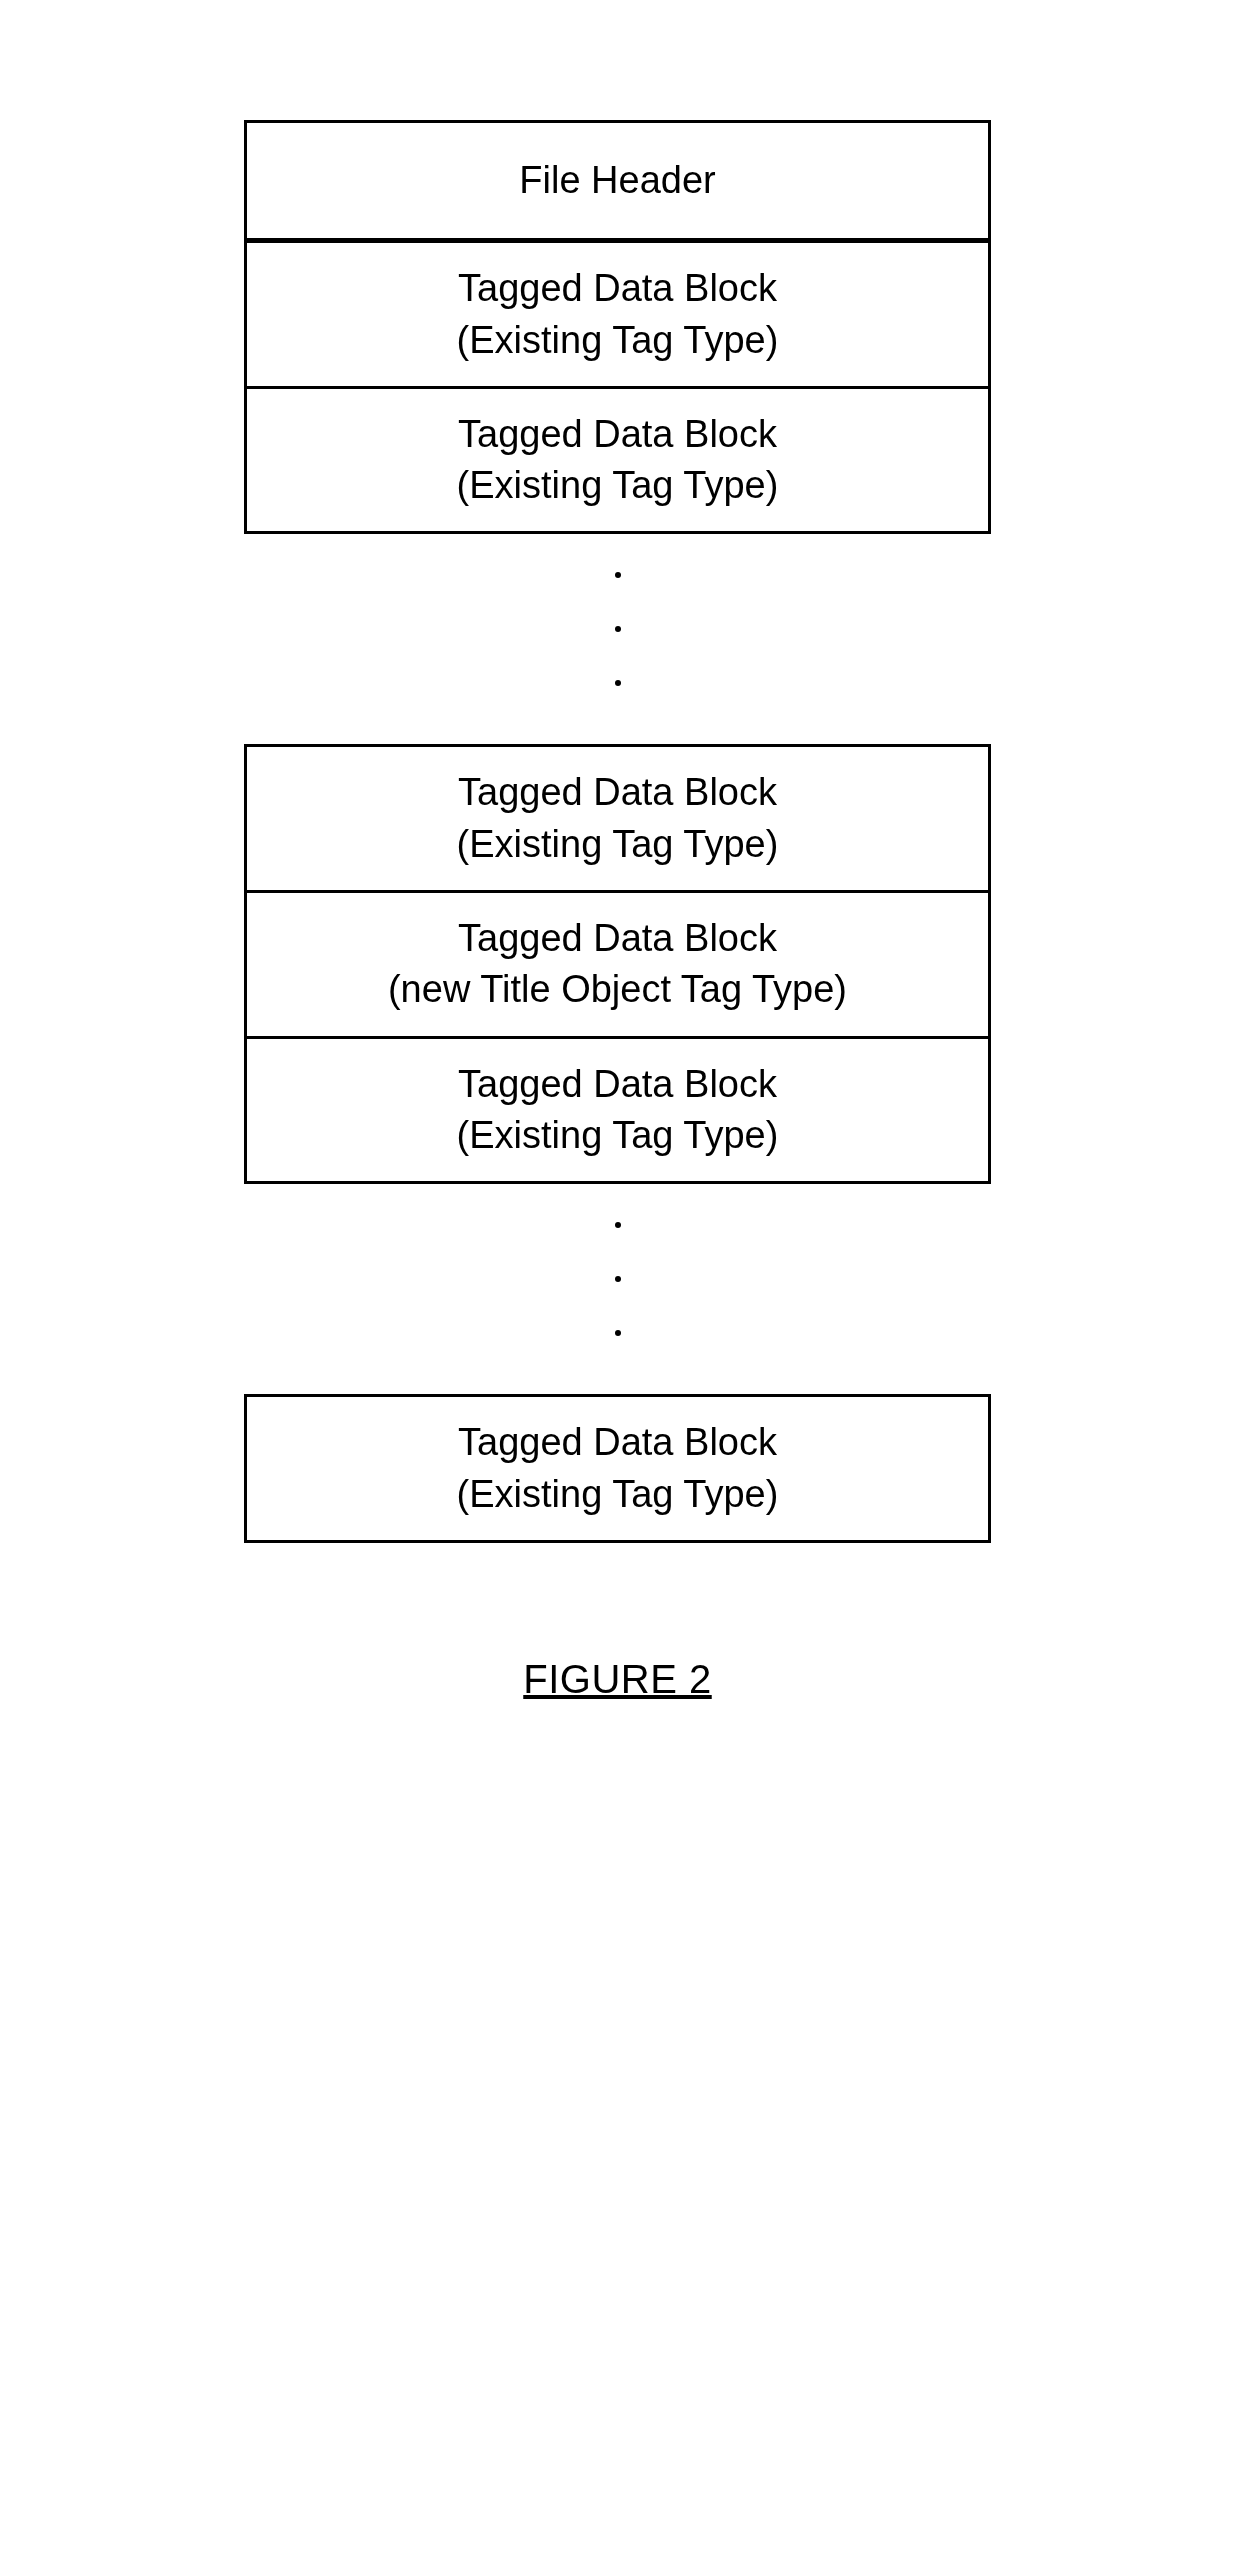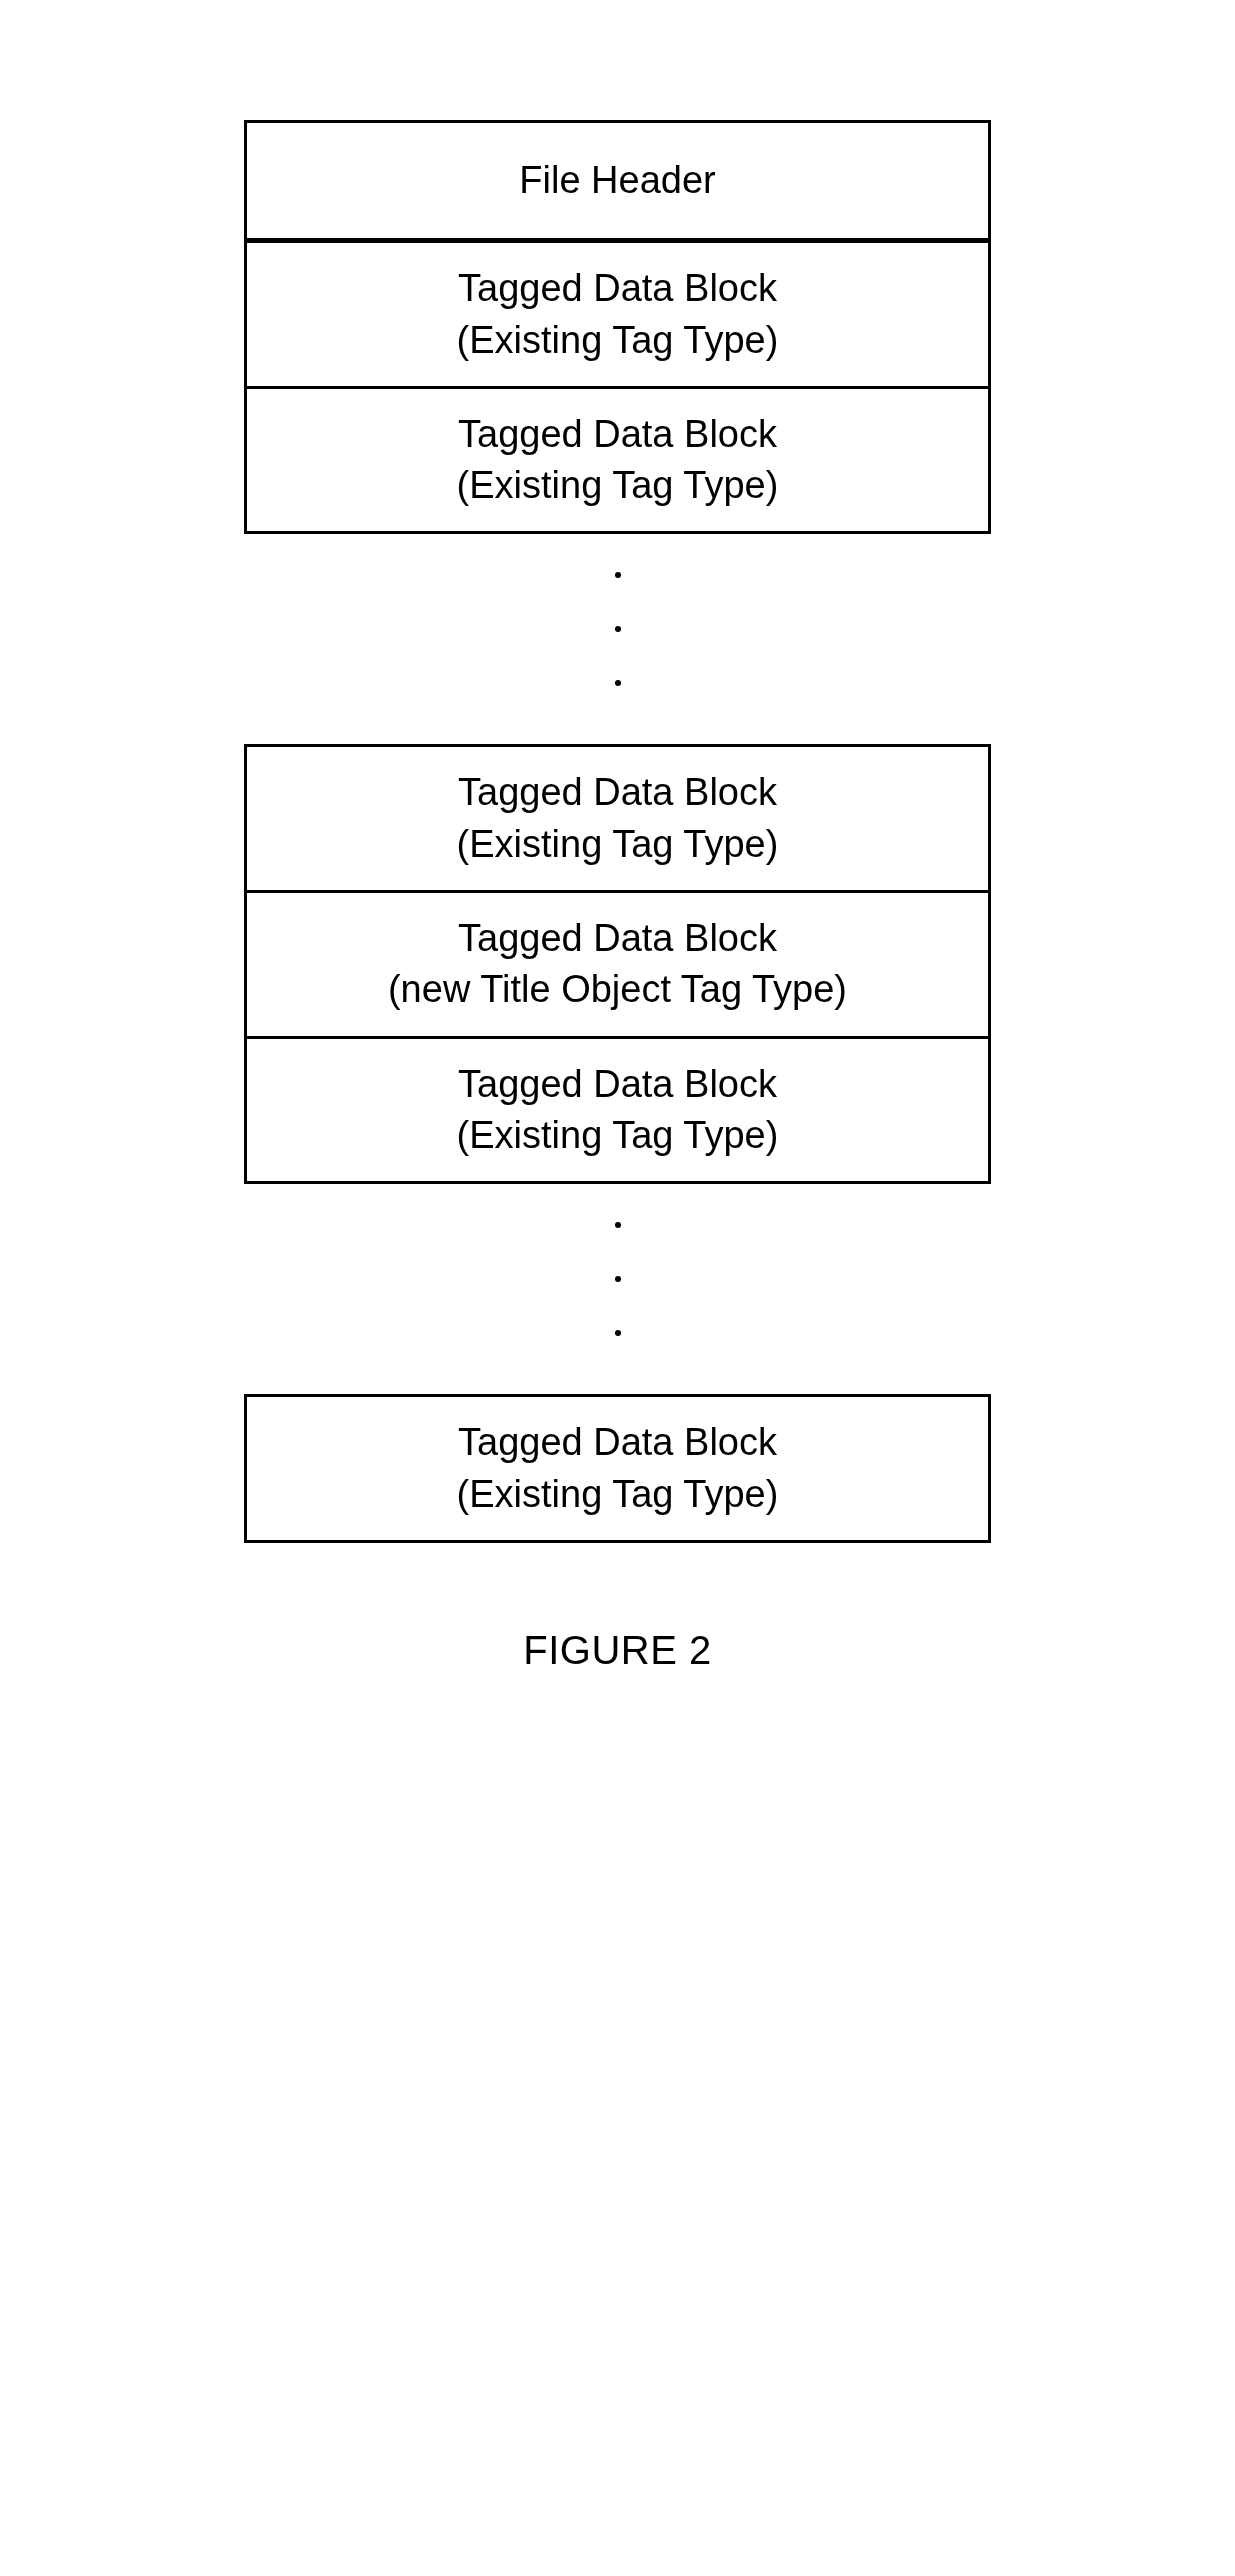--- a/index.html
+++ b/index.html
@@ -47,22 +47,23 @@
     }
     .dot {
       width: 6px;
       height: 6px;
       background: #000;
       border-radius: 50%;
     }
     .caption {
       text-align: center;
       font-size: 40px;
-      margin-top: 85px;
+      margin-top: 114px;
       letter-spacing: 0.5px;
+      text-decoration: underline;
     }
   </style>
 </head>
 <body>
 
 <div class="diagram-container">
 
   <div class="block-group">
     <div class="block header-block">
       <span>File Header</span>

